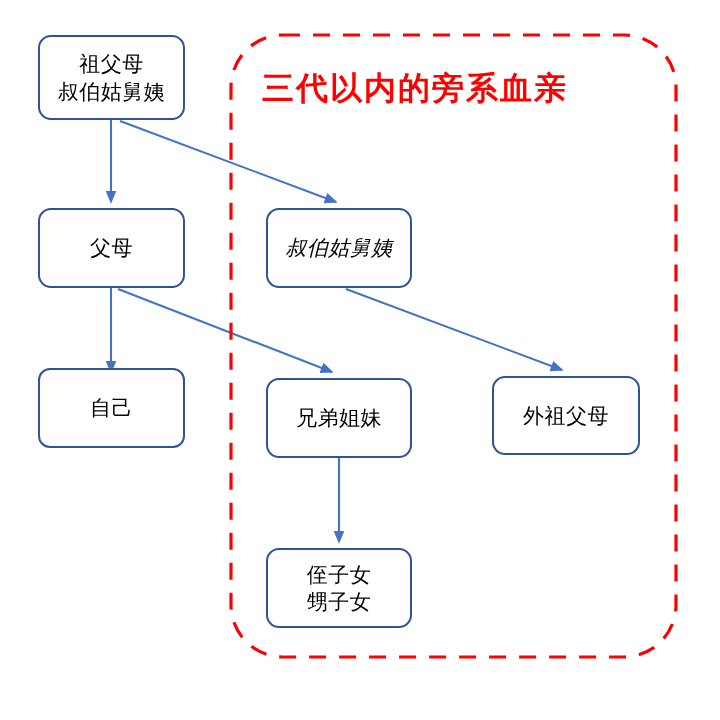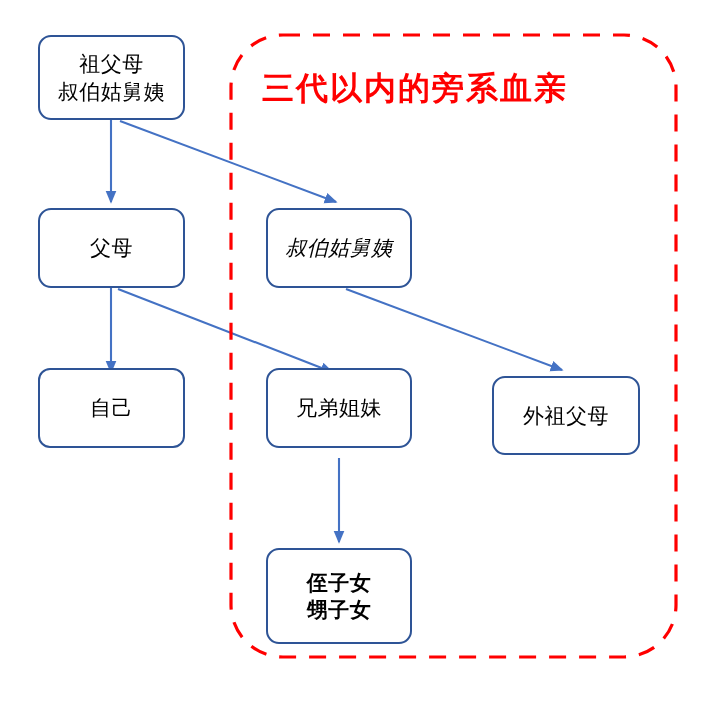--- a/index.html
+++ b/index.html
@@ -94,26 +94,26 @@
   </div>
 
   <div class="node" style="left:266px; top:208px; width:146px; height:80px;font-style:italic;">
     <span class="ln">叔伯姑舅姨</span>
   </div>
 
   <div class="node" style="left:38px; top:368px; width:147px; height:80px;border-radius:12px;">
     <span class="ln">自己</span>
   </div>
 
-  <div class="node" style="left:266px; top:368px; width:146px; height:80px;">
+  <div class="node" style="left:266px; top:378px; width:146px; height:80px;">
     <span class="ln">兄弟姐妹</span>
   </div>
 
   <div class="node" style="left:492px; top:376px; width:148px; height:79px;">
     <span class="ln">外祖父母</span>
   </div>
 
-  <div class="node" style="left:266px; top:548px; width:146px; height:96px;font-weight:bold;">
+  <div class="node" style="left:266px; top:548px; width:146px; height:80px;">
     <span class="ln">侄子女</span>
     <span class="ln">甥子女</span>
   </div>
 
 </div>
 
 </body></html>

